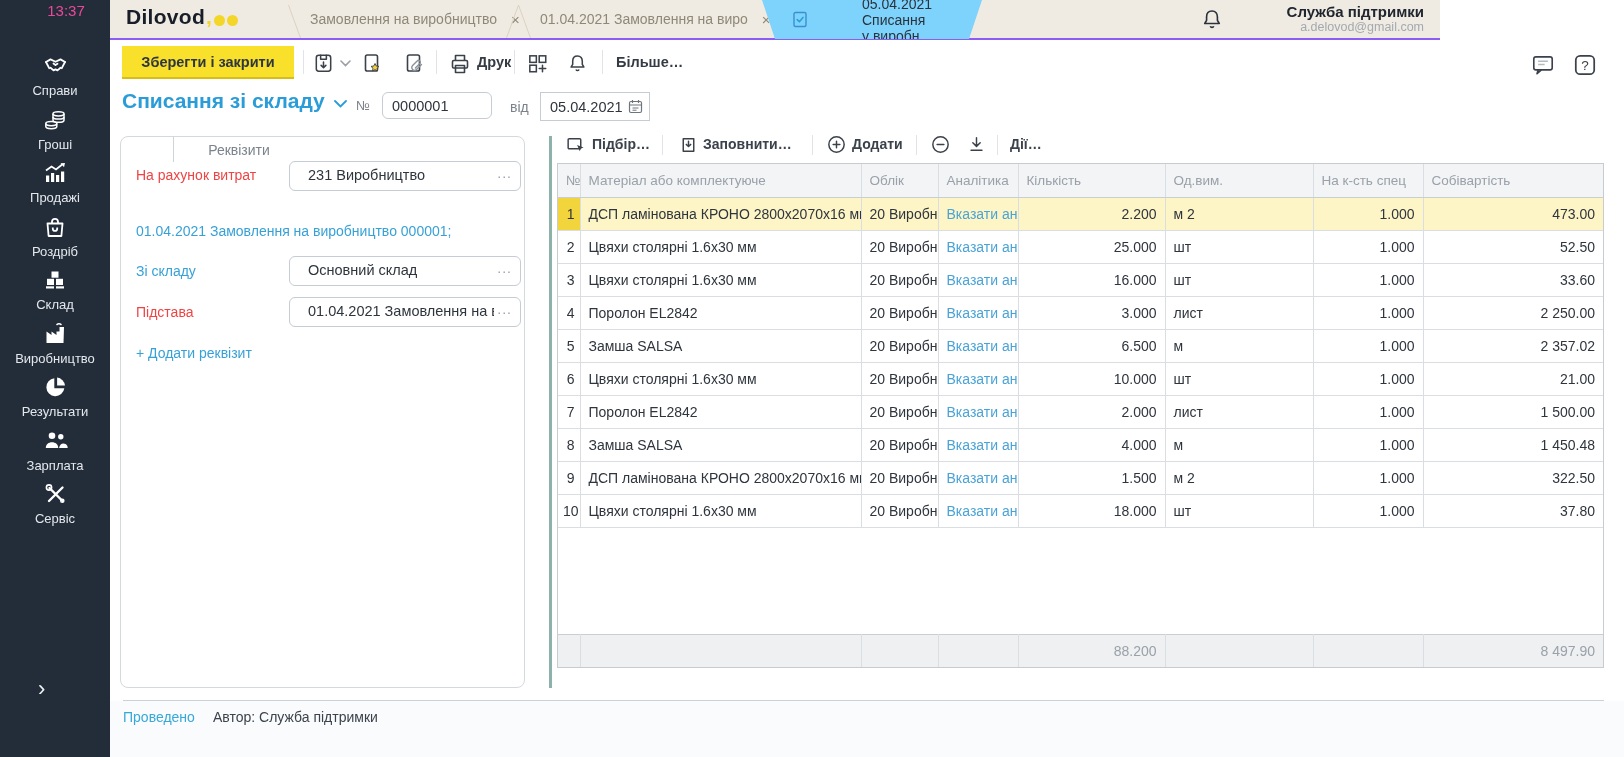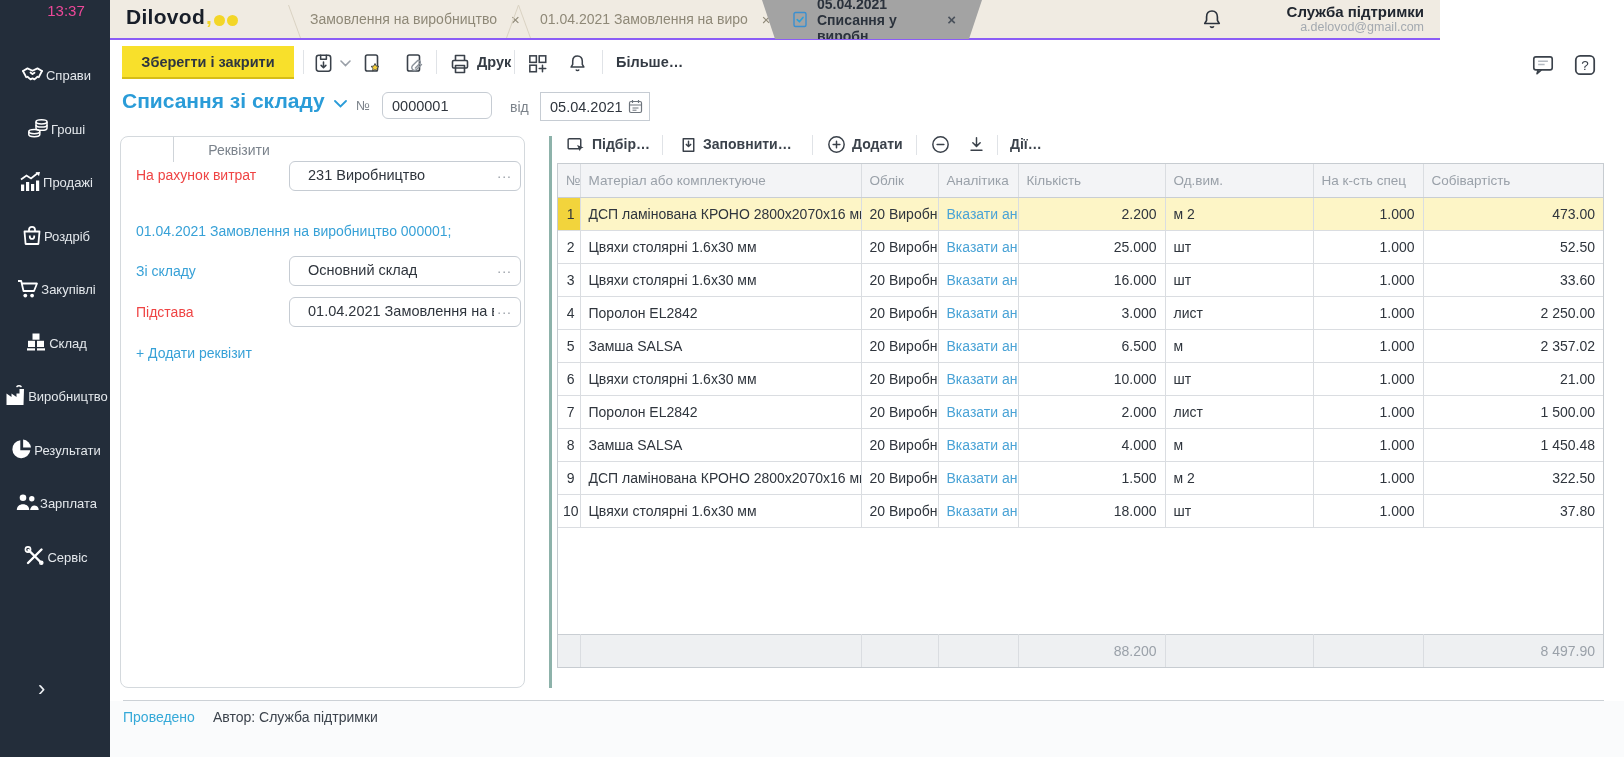--- a/index.html
+++ b/index.html
@@ -4,35 +4,35 @@
 <style>
   html,body{margin:0;padding:0;background:#dfe2e5;}
   .stage{position:relative;width:1624px;height:757px;background:#ffffff;overflow:hidden;
          font-family:"Liberation Sans","DejaVu Sans",sans-serif;color:#2f353d;}
   svg{display:block}
 
   
   .sidebar{position:absolute;left:0;top:0;width:110px;height:757px;background:#232d3a;z-index:5;}
   .sb-time{position:absolute;top:2px;left:0;width:100%;text-align:center;color:#ec4899;font-size:15px;padding-left:11px;}
   .sb-items{position:absolute;top:48px;left:0;width:100%;display:flex;flex-direction:column;align-items:center;}
-  .sb-item{width:100%;height:53.5px;display:flex;flex-direction:row;align-items:center;justify-content:center;cursor:pointer;}
+  .sb-item{width:100%;height:53.5px;display:flex;flex-direction:column;align-items:center;justify-content:center;cursor:pointer;}
   .sb-item .ic{height:30px;display:flex;align-items:center;justify-content:center;}
   .sb-item .lb{font-size:13px;color:#e4e8ec;margin-top:2px;white-space:nowrap;}
   .sb-collapse{position:absolute;left:38px;top:678px;color:#eef1f4;font-size:22px;cursor:pointer;line-height:22px;}
 
   
   .topbar{position:absolute;left:110px;top:0;width:1330px;height:38px;background:#f0ebe2;border-bottom:2px solid #8b5cf6;}
   .logo{position:absolute;left:16px;top:5px;font-size:21px;font-weight:800;color:#181e29;letter-spacing:.3px;display:flex;align-items:center;}
   .logo .comma{color:#f3d628;font-weight:800;margin-left:1px;}
   .logo .dot{display:inline-block;width:11px;height:11px;border-radius:50%;background:#f3d628;margin-left:2px;margin-top:6px;}
   .tab{position:absolute;top:0;height:38px;display:flex;align-items:center;font-size:14px;color:#8e8877;cursor:pointer;}
   .tab .close{margin-left:14px;font-size:15px;color:#8e8877;}
-  .tab.active{background:#a3a3a3;color:#2b323c;font-weight:700;z-index:2;height:39px;
+  .tab.active{background:#7dd3fc;color:#2b323c;font-weight:400;z-index:2;height:39px;
               clip-path:polygon(0 0,100% 0,calc(100% - 13px) 100%,13px 100%);
-              padding:0 26px 0 30px;}
+              padding:0 26px 0 30px;gap:45px;}
   .tab.active .close{color:#4a515b;}
   .tabsep{position:absolute;top:5px;height:33px;width:1px;background:#d9d2c2;}
   .sk-l{transform:skewX(20deg);}  .sk-r{transform:skewX(-20deg);}
   .user{position:absolute;right:16px;top:3px;text-align:right;cursor:pointer;}
   .user .nm{font-size:15px;font-weight:700;color:#20262f;line-height:17px;}
   .user .em{font-size:12.5px;color:#a3a9b0;line-height:15px;}
   .bell-top{position:absolute;right:215px;top:6px;cursor:pointer;}
 
   
   .btn-yellow{position:absolute;left:122px;top:46px;width:172px;height:31px;background:#f8e02b;border:none;border-radius:0;
@@ -146,30 +146,20 @@
       </div>
       <div class="sb-item">
         <span class="ic">
             <svg width="24" height="24" viewBox="0 0 24 24" fill="none" stroke="#fff" stroke-width="1.8" stroke-linejoin="round">
               <path d="M4.5 8.5h15L18.4 21H5.6z"></path>
               <path d="M9 8.5V6.8a3 3 0 0 1 6 0v1.7"></path>
               <path d="M9.8 12.5v1.2a2.2 2.2 0 0 0 4.4 0v-1.2"></path>
             </svg>
           </span>
         <span class="lb">Роздріб</span>
-      </div>
-      <div class="sb-item">
-        <span class="ic">
-            <svg width="27" height="24" viewBox="0 0 24 24">
-              <path d="M2.5 4h3.2L8 14h10.5L21.5 6.5H7" fill="none" stroke="#fff" stroke-width="1.8" stroke-linejoin="round"></path>
-              <circle cx="9.8" cy="18.6" r="1.9" fill="#fff"></circle>
-              <circle cx="16.6" cy="18.6" r="1.9" fill="#fff"></circle>
-            </svg>
-          </span>
-        <span class="lb">Закупівлі</span>
       </div>
       <div class="sb-item">
         <span class="ic">
             <svg width="26" height="24" viewBox="0 0 24 24" fill="#fff">
               <rect x="8.5" y="3.5" width="7" height="6.2"></rect>
               <rect x="4" y="10.8" width="7" height="6.2"></rect>
               <rect x="13" y="10.8" width="7" height="6.2"></rect>
               <rect x="3" y="18.3" width="8" height="2.2"></rect>
               <rect x="13" y="18.3" width="8" height="2.2"></rect>
             </svg>

